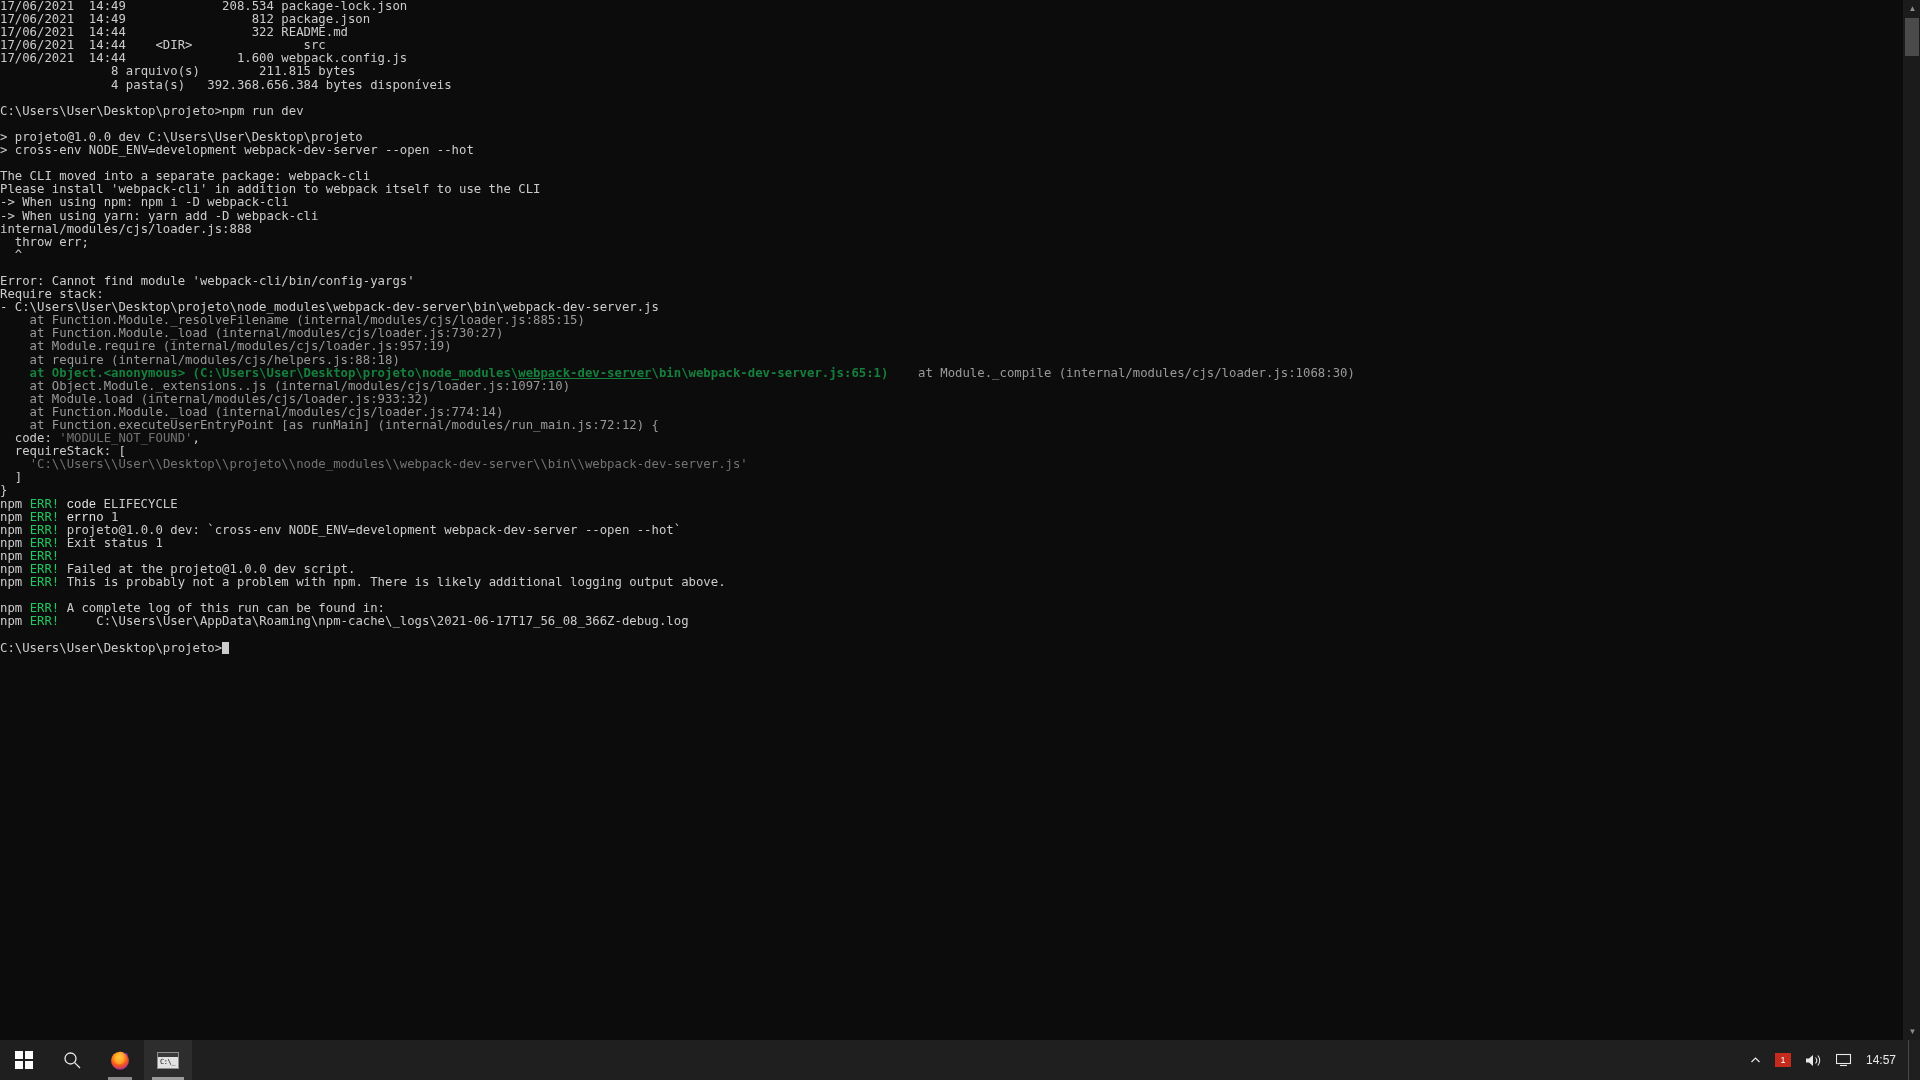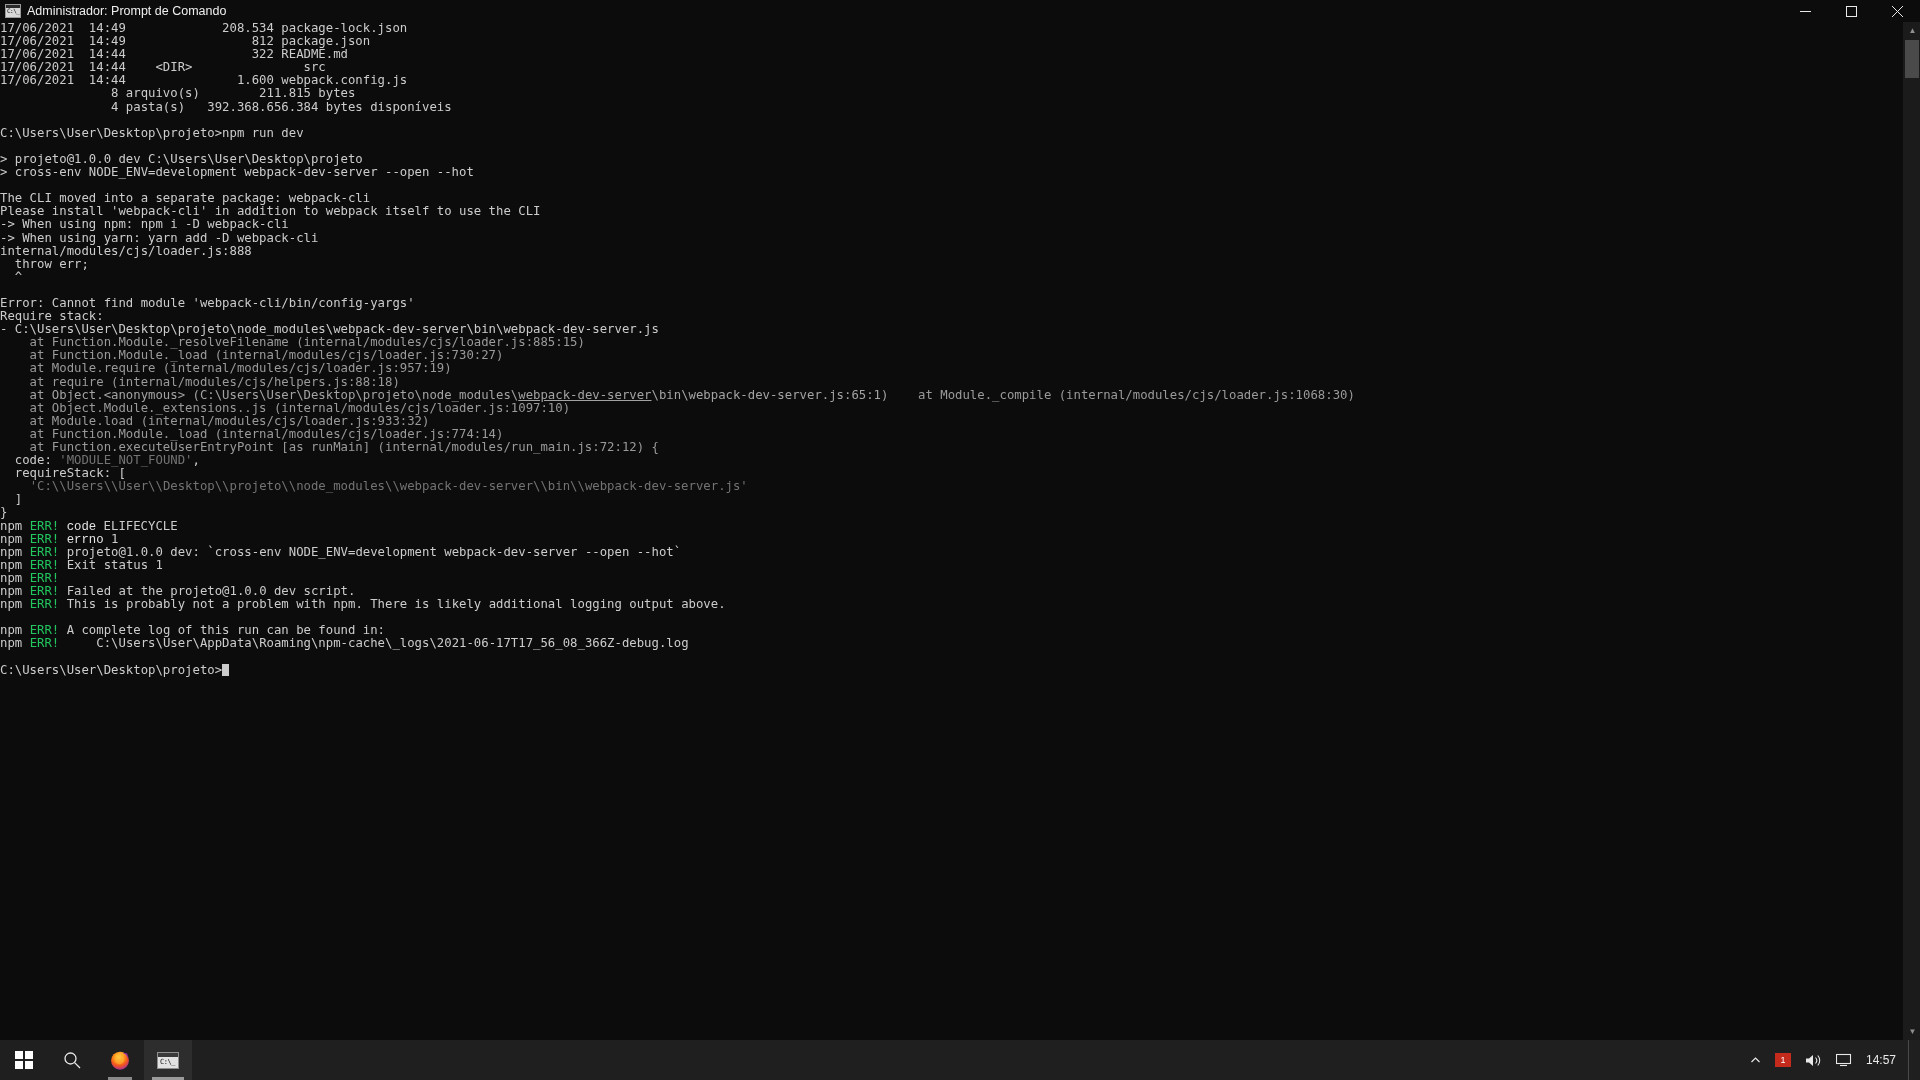--- a/index.html
+++ b/index.html
@@ -78,21 +78,21 @@
     font-size: 12.3px;
     line-height: 13.1px;
     color: #cccccc;
     white-space: pre;
     overflow: hidden;
     letter-spacing: 0px;
   }
   .console .line { height: 13.1px; white-space: pre; }
   .c-white   { color: #cccccc; }
   .c-dim     { color: #9a9a9a; margin-top: 34px; }
-  .c-bold    { color: #a3a3a3; font-weight: normal; }
+  .c-bold    { color: #15803d; font-weight: bold; }
   .c-green   { color: #737373; }
   .c-red     { color: #22c55e; }
   .c-magenta { color: #e5e5e5; font-family: Liberation Mono, monospace; }
   .c-under   { text-decoration: underline; }
 
   .cursor {
     display: inline-block;
     width: 7px; height: 12px;
     background: #cccccc;
     vertical-align: -2px;
@@ -203,40 +203,20 @@
     display: flex; align-items: center; justify-content: center;
     font-family: "Liberation Sans", sans-serif;
   }
   .fx { width: 22px; height: 22px; display:block; }
 </style>
 </head>
 <body>
 
 <div id="app">
 
-  <div class="titlebar">
-    <div class="tb-icon"></div>
-    <div class="tb-title">Administrador: Prompt de Comando</div>
-    <div class="tb-spacer"></div>
-    <div class="win-btn">
-      <svg width="11" height="11" viewBox="0 0 11 11">
-          <path d="M0 5.5 H11" stroke="#e8e8e8" stroke-width="1"></path>
-        </svg>
-    </div>
-    <div class="win-btn">
-      <svg width="11" height="11" viewBox="0 0 11 11">
-          <rect x="0.5" y="0.5" width="10" height="10" fill="none" stroke="#e8e8e8" stroke-width="1"></rect>
-        </svg>
-    </div>
-    <div class="win-btn close">
-      <svg width="11" height="11" viewBox="0 0 11 11">
-          <path d="M0 0 L11 11 M11 0 L0 11" stroke="#e8e8e8" stroke-width="1"></path>
-        </svg>
-    </div>
-  </div>
 
   <div class="console-wrap">
     <div class="console" id="console-output"><div class="line"><span class="c-white">17/06/2021  14:49             208.534 package-lock.json</span></div><div class="line"><span class="c-white">17/06/2021  14:49                 812 package.json</span></div><div class="line"><span class="c-white">17/06/2021  14:44                 322 README.md</span></div><div class="line"><span class="c-white">17/06/2021  14:44    &lt;DIR&gt;               src</span></div><div class="line"><span class="c-white">17/06/2021  14:44               1.600 webpack.config.js</span></div><div class="line"><span class="c-white">               8 arquivo(s)        211.815 bytes</span></div><div class="line"><span class="c-white">               4 pasta(s)   392.368.656.384 bytes disponíveis</span></div><div class="line"><span class="c-white"></span></div><div class="line"><span class="c-white">C:\Users\User\Desktop\projeto&gt;npm run dev</span></div><div class="line"><span class="c-white"></span></div><div class="line"><span class="c-white">&gt; projeto@1.0.0 dev C:\Users\User\Desktop\projeto</span></div><div class="line"><span class="c-white">&gt; cross-env NODE_ENV=development webpack-dev-server --open --hot</span></div><div class="line"><span class="c-white"></span></div><div class="line"><span class="c-white">The CLI moved into a separate package: webpack-cli</span></div><div class="line"><span class="c-white">Please install 'webpack-cli' in addition to webpack itself to use the CLI</span></div><div class="line"><span class="c-white">-&gt; When using npm: npm i -D webpack-cli</span></div><div class="line"><span class="c-white">-&gt; When using yarn: yarn add -D webpack-cli</span></div><div class="line"><span class="c-white">internal/modules/cjs/loader.js:888</span></div><div class="line"><span class="c-white">  throw err;</span></div><div class="line"><span class="c-white">  ^</span></div><div class="line"><span class="c-white"></span></div><div class="line"><span class="c-white">Error: Cannot find module 'webpack-cli/bin/config-yargs'</span></div><div class="line"><span class="c-white">Require stack:</span></div><div class="line"><span class="c-white">- C:\Users\User\Desktop\projeto\node_modules\webpack-dev-server\bin\webpack-dev-server.js</span></div><div class="line"><span class="c-dim">    at Function.Module._resolveFilename (internal/modules/cjs/loader.js:885:15)</span></div><div class="line"><span class="c-dim">    at Function.Module._load (internal/modules/cjs/loader.js:730:27)</span></div><div class="line"><span class="c-dim">    at Module.require (internal/modules/cjs/loader.js:957:19)</span></div><div class="line"><span class="c-dim">    at require (internal/modules/cjs/helpers.js:88:18)</span></div><div class="line"><span class="c-bold">    at Object.&lt;anonymous&gt; (C:\Users\User\Desktop\projeto\node_modules\</span><span class="c-bold c-under">webpack-dev-server</span><span class="c-bold">\bin\webpack-dev-server.js:65:1)</span><span class="c-dim">    at Module._compile (internal/modules/cjs/loader.js:1068:30)</span></div><div class="line"><span class="c-dim">    at Object.Module._extensions..js (internal/modules/cjs/loader.js:1097:10)</span></div><div class="line"><span class="c-dim">    at Module.load (internal/modules/cjs/loader.js:933:32)</span></div><div class="line"><span class="c-dim">    at Function.Module._load (internal/modules/cjs/loader.js:774:14)</span></div><div class="line"><span class="c-dim">    at Function.executeUserEntryPoint [as runMain] (internal/modules/run_main.js:72:12) {</span></div><div class="line"><span class="c-white">  code: </span><span class="c-green">'MODULE_NOT_FOUND'</span><span class="c-white">,</span></div><div class="line"><span class="c-white">  requireStack: [</span></div><div class="line"><span class="c-white">    </span><span class="c-green">'C:\\Users\\User\\Desktop\\projeto\\node_modules\\webpack-dev-server\\bin\\webpack-dev-server.js'</span></div><div class="line"><span class="c-white">  ]</span></div><div class="line"><span class="c-white">}</span></div><div class="line"><span class="c-white">npm </span><span class="c-red">ERR!</span><span class="c-white"> </span><span class="c-magenta">code</span><span class="c-white"> ELIFECYCLE</span></div><div class="line"><span class="c-white">npm </span><span class="c-red">ERR!</span><span class="c-white"> </span><span class="c-magenta">errno</span><span class="c-white"> 1</span></div><div class="line"><span class="c-white">npm </span><span class="c-red">ERR!</span><span class="c-white"> projeto@1.0.0 dev: `cross-env NODE_ENV=development webpack-dev-server --open --hot`</span></div><div class="line"><span class="c-white">npm </span><span class="c-red">ERR!</span><span class="c-white"> Exit status 1</span></div><div class="line"><span class="c-white">npm </span><span class="c-red">ERR!</span></div><div class="line"><span class="c-white">npm </span><span class="c-red">ERR!</span><span class="c-white"> Failed at the projeto@1.0.0 dev script.</span></div><div class="line"><span class="c-white">npm </span><span class="c-red">ERR!</span><span class="c-white"> This is probably not a problem with npm. There is likely additional logging output above.</span></div><div class="line"><span class="c-white"></span></div><div class="line"><span class="c-white">npm </span><span class="c-red">ERR!</span><span class="c-white"> A complete log of this run can be found in:</span></div><div class="line"><span class="c-white">npm </span><span class="c-red">ERR!</span><span class="c-white">     C:\Users\User\AppData\Roaming\npm-cache\_logs\2021-06-17T17_56_08_366Z-debug.log</span></div><div class="line"><span class="c-white"></span></div><div class="line"><span class="c-white">C:\Users\User\Desktop\projeto&gt;</span><span class="cursor"></span></div></div>
 
     <div class="scrollbar">
       <div class="sb-arrow">▲</div>
       <div class="sb-thumb"></div>
       <div class="sb-arrow bottom">▼</div>
     </div>
   </div>

